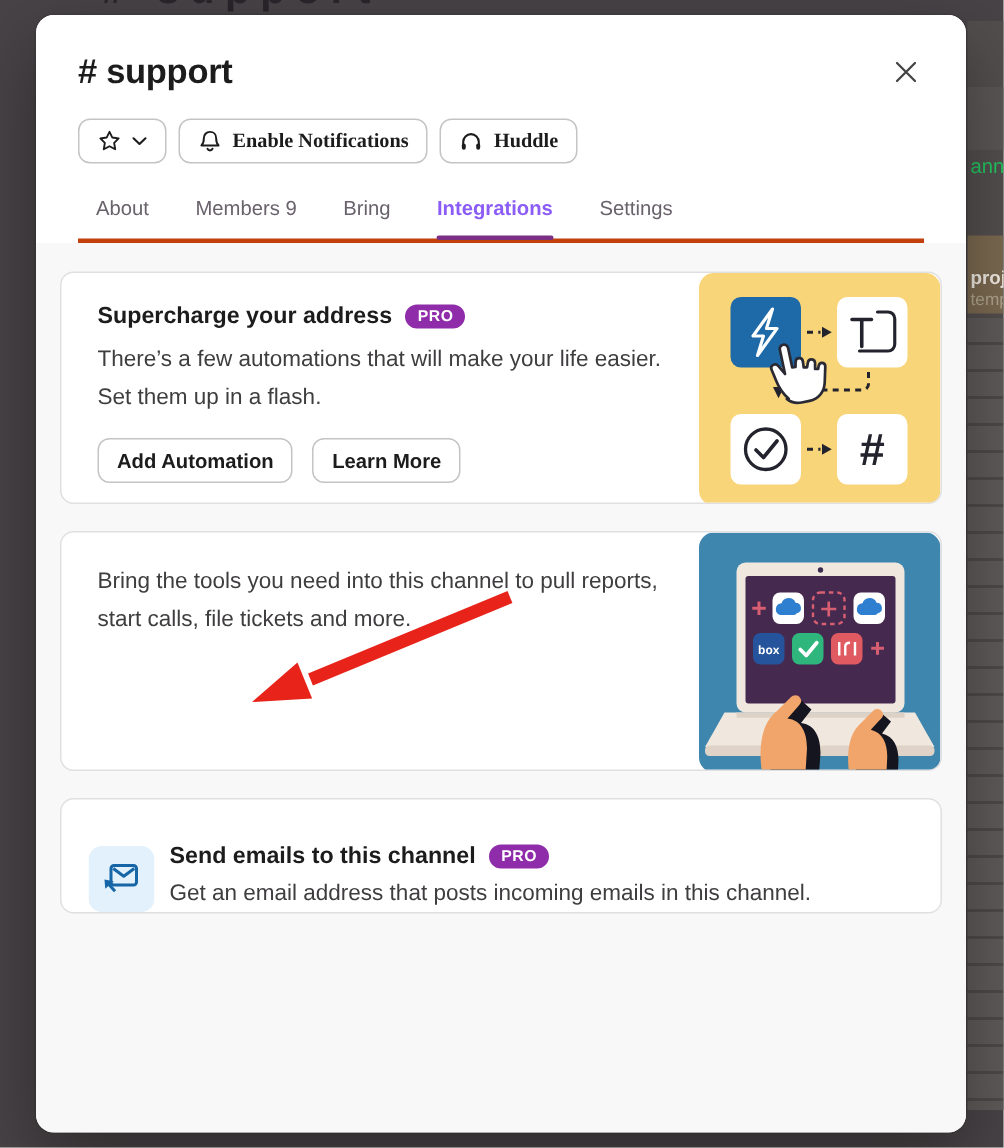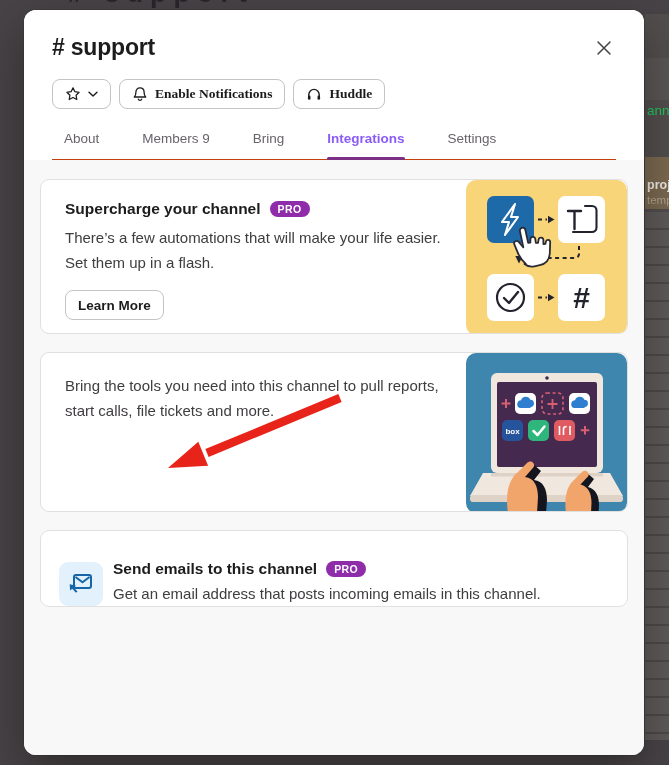--- a/index.html
+++ b/index.html
@@ -69,22 +69,22 @@
   .btn {
     display: inline-flex; align-items: center; gap: 7px;
     height: 30px; padding: 0 12px;
     background: #fff; border: 1px solid #c5c4c5; border-radius: 8px;
     font-family: inherit; font-size: 13.5px; font-weight: 700; color: #1d1c1d;
     cursor: pointer; white-space: nowrap;
   }
   .btn svg { flex: none; }
 
   .tabs {
-    display: flex; gap: 43px; padding-left: 12px; margin-top: 16px;
-    border-bottom: 1px solid #c2410c;
+    display: flex; gap: 31px; padding-left: 12px; margin-top: 16px;
+    border-bottom: 3px solid #c2410c;
   }
   .tab {
     position: relative; padding: 6px 0 13px 0;
     font-size: 13.5px; color: #69626b; cursor: pointer; white-space: nowrap;
   }
   .tab.active { color: #8b5cf6; font-weight: 700; }
   .tab.active::after {
     content: ""; position: absolute; left: 0; right: 0; bottom: -1px;
     height: 3px; background: #7c3085; border-radius: 2px;
   }
@@ -183,25 +183,26 @@
       <div class="tab active">Integrations</div>
       <div class="tab">Settings</div>
     </div>
   </div>
 
   <div class="modal-content">
 
     <div class="card split" id="card-supercharge">
       <div class="card-body">
         <div class="card-title-row">
-          <span class="card-title">Supercharge your channel</span>
+          <span class="card-title">Supercharge your address</span>
           <span class="pro-badge">PRO</span>
         </div>
         <div class="card-desc">There’s a few automations that will make your life easier. Set them up in a flash.</div>
         <div class="card-buttons">
+          <button class="btn">Add Automation</button>
           <button class="btn">Learn More</button>
         </div>
       </div>
       <div class="card-illustration">
         <svg width="161" height="155" viewBox="0 0 161 155">
           <rect width="161" height="155" rx="10" fill="#f9d57a"></rect>
 
           <rect x="21" y="16" width="47" height="47" rx="7" fill="#1e69a8"></rect>
           <path d="M49 24 L36 42 h7 l-4 13 13 -18 h-7 l4 -13 z" fill="none" stroke="#ffffff" stroke-width="2.1" stroke-linejoin="round"></path>
 

